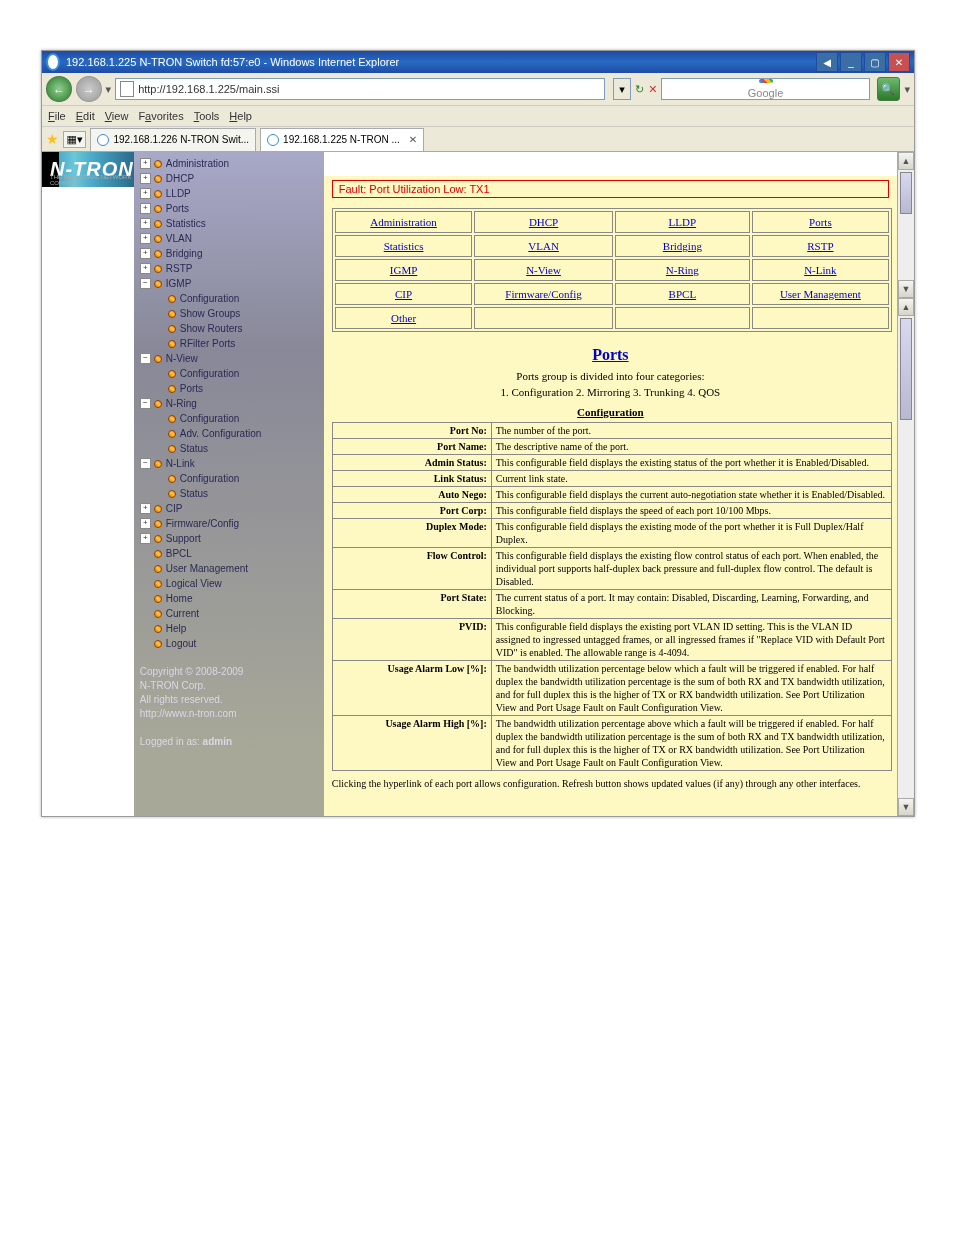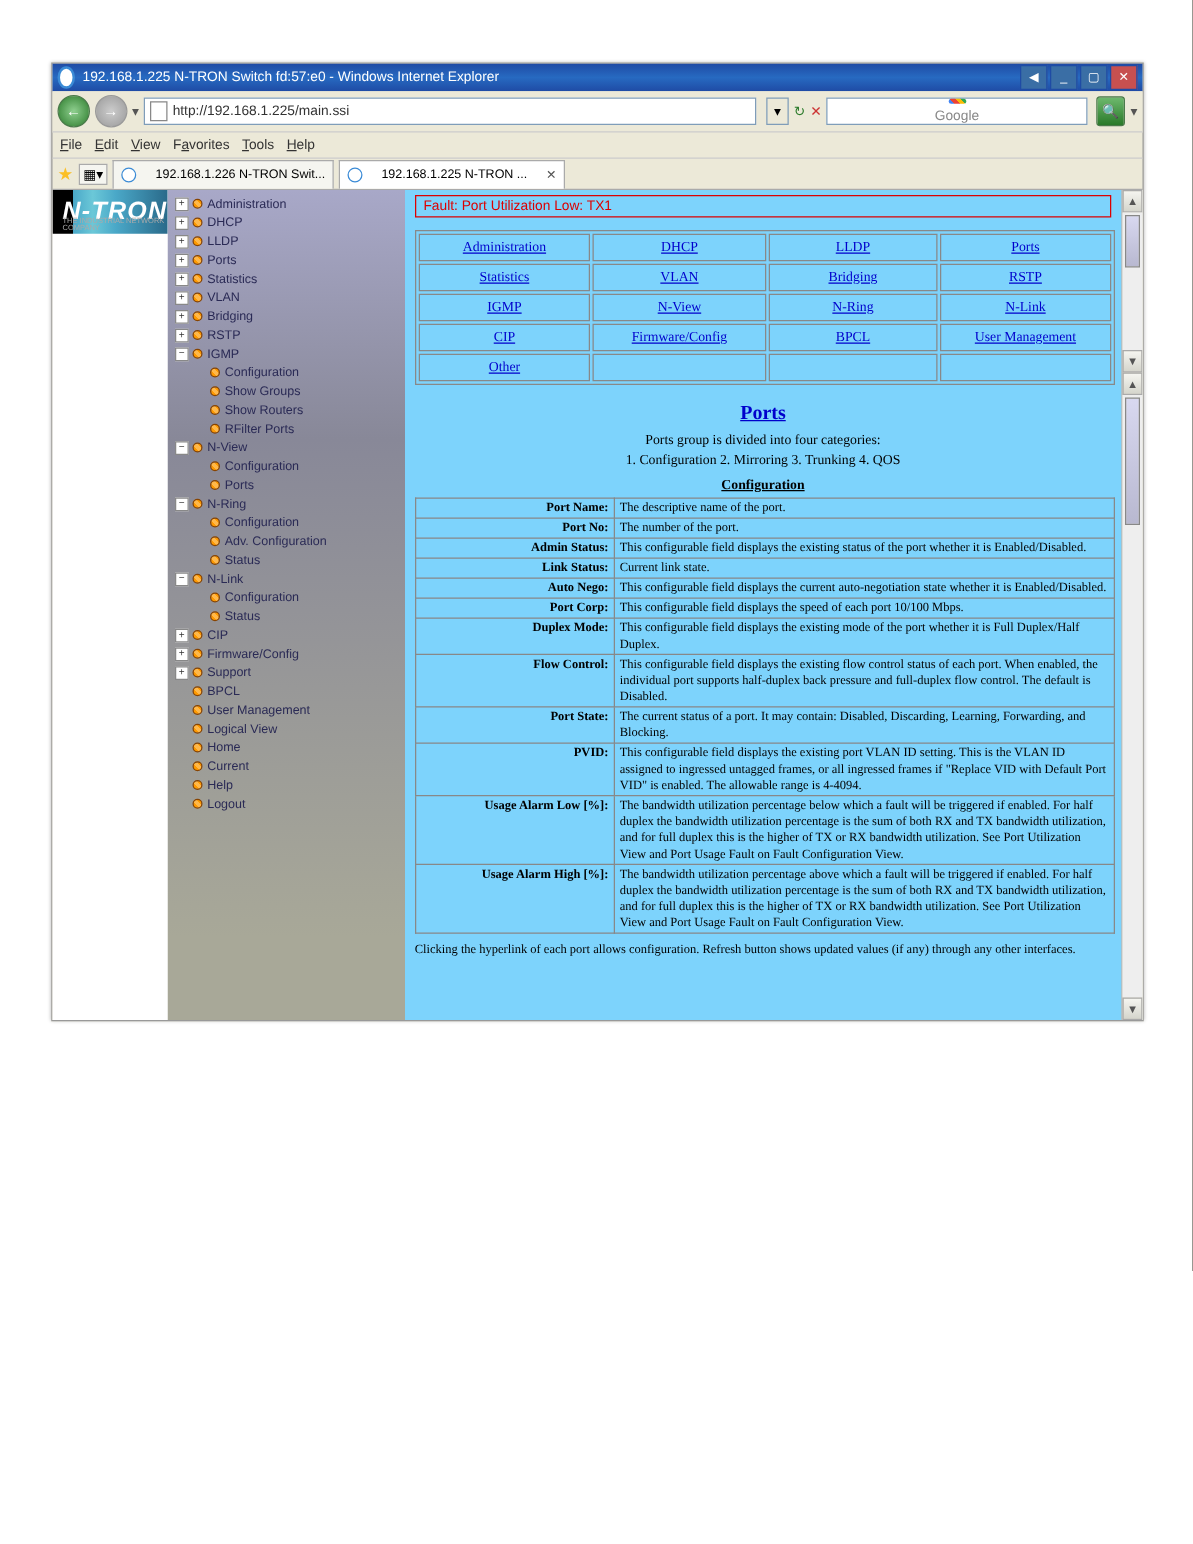--- a/index.html
+++ b/index.html
@@ -17,40 +17,40 @@
 .nav-fwd { background:radial-gradient(#ccc,#999); border-color:#999; }
 .addr-field { flex:0 0 480px; height:20px; background:#fff; border:1px solid #7f9db9; display:flex; align-items:center; padding:0 4px; font-size:11px; color:#333; gap:4px; }
 .addr-spacer { flex:1; }
 .search-box { width:200px; height:20px; background:#fff; border:1px solid #7f9db9; display:flex; align-items:center; padding:0 4px; gap:4px;flex-direction:column; }
 .g-icon { width:14px; height:14px; display:inline-block; background:linear-gradient(45deg,#4285f4 25%, #ea4335 25% 50%, #fbbc05 50% 75%, #34a853 75%); border-radius:2px; }
 .search-go { width:22px; height:22px; background:linear-gradient(#6eb96e,#2a7a2a); border:1px solid #4a7a4a; border-radius:3px; margin-left:3px; display:flex; align-items:center; justify-content:center; color:#fff; }
 .menu-bar { height:20px; display:flex; align-items:center; padding:0 6px; gap:10px; border-bottom:1px solid #ccc; color:#333; }
 .menu-bar span u { text-decoration:underline; }
 .tabs-row { height:24px; display:flex; align-items:center; padding:0 4px; gap:4px; border-bottom:1px solid #aaa; }
 .fav-star { color:#fbbf24; font-size:14px; }
-.tab { height:22px; min-width:150px; background:#f5f5f0; border:1px solid #aaa; border-bottom:none; display:flex; align-items:center; padding:0 6px; gap:15px; font-size:10px; }
+.tab { height:22px; min-width:150px; background:#f5f5f0; border:1px solid #aaa; border-bottom:none; display:flex; align-items:center; padding:0 6px; gap:4px; font-size:10px; }
 .tab.active { background:#fff; }
 .tab .x { margin-left:auto; color:#555; }
 
 .content-area { flex:1; background:#fff; display:flex; flex-direction:row; overflow:hidden; }
 .banner { height:35px; background: linear-gradient(90deg, #000 0%, #000 18%, #4aa8c8 18%, #6bc8d8 35%, #4aa8c8 55%, #2a6a8a 100%); color:#fff; font-family:"Arial Black",sans-serif; font-size:20px; font-style:italic; font-weight:900; letter-spacing:1px; display:flex; align-items:center; padding-left:8px; position:relative; }
 .banner small { font-size:6px; letter-spacing:0; font-style:normal; font-weight:normal; display:block; position:absolute; left:8px; bottom:1px; color:#aaa; }
 
 .app-body { flex:1; display:flex; overflow:hidden; }
 .sidebar { width:180px; background:linear-gradient(180deg,#a8a8c8 0%, #888898 30%, #a8a898 90%); color:#2a2a55; padding:4px 4px 4px 6px; overflow-y:auto; font-size:10px; line-height:1.5; }
 .tree { list-style:none; margin:0; padding:0; }
 .tree li { white-space:nowrap; position:relative; padding-left:14px; }
 .tree li.lvl2 { padding-left:28px; }
 .expander { position:absolute; left:0; top:2px; width:9px; height:9px; border:1px solid #888; background:#fff; color:#333; font-size:8px; line-height:7px; text-align:center; }
 .bullet { display:inline-block; width:8px; height:8px; border-radius:50%; background:repeating-linear-gradient(45deg,#ff9a00 0 3px,#ffb84a 3px 6px); margin-right:4px; vertical-align:middle; border:1px solid #884400; box-sizing:border-box; }
 .sidebar a { color:#2a2a55; text-decoration:none; }
 .sidebar .footer { margin-top:14px; font-size:10px; color:#d8d8e8; line-height:1.4; }
 .sidebar .footer a { color:#d8d8e8; }
 
-.main-pane { flex:1; background:#7dd3fc; overflow-y:auto; position:relative; font-family:"Times New Roman",serif; font-size:11px; color:#000; }
+.main-pane { flex:1; background:#fef9c3; overflow-y:auto; position:relative; font-family:"Times New Roman",serif; font-size:11px; color:#000;margin-top:24px; }
 .main-inner { padding:4px 8px 10px 8px; }
 .fault-box { border:1.5px solid #d00; padding:2px 6px; color:#d00; margin-bottom:10px; font-family:Tahoma,sans-serif; font-size:11px; }
 .link-grid { width:560px; margin:6px auto; border:1px solid #888; }
 .link-grid td { width:140px; height:18px; border:1px solid #888; text-align:center; vertical-align:middle; }
 .link-grid a { color:#00c; text-decoration:underline; font-size:11px; }
 h2.page-title { text-align:center; color:#00c; text-decoration:underline; font-size:16px; margin:14px 0 6px; font-weight:bold; }
 .intro { text-align:center; margin:4px 0; font-size:11px; }
 .config-head { text-align:center; font-weight:bold; text-decoration:underline; margin-top:8px; }
 
 .def-table { width:560px; margin:4px auto; border-collapse:collapse; border:1px solid #888; }
@@ -162,20 +162,30 @@
           <li><span class="expander">+</span><span class="bullet"></span><a>Firmware/Config</a></li>
           <li><span class="expander">+</span><span class="bullet"></span><a>Support</a></li>
           <li><span class="bullet"></span><a>BPCL</a></li>
           <li><span class="bullet"></span><a>User Management</a></li>
           <li><span class="bullet"></span><a>Logical View</a></li>
           <li><span class="bullet"></span><a>Home</a></li>
           <li><span class="bullet"></span><a>Current</a></li>
           <li><span class="bullet"></span><a>Help</a></li>
           <li><span class="bullet"></span><a>Logout</a></li>
         </ul>
+        <div class="footer">
+          <div>Copyright © 2008-2009</div>
+          <div>N-TRON Corp.</div>
+          <div>All rights reserved.</div>
+          <a>http://www.n-tron.com</a>
+          <div style="margin-top:14px;">
+            <span>Logged in as:</span>
+            <b>admin</b>
+          </div>
+        </div>
       </div>
 
       <div class="main-pane">
         <div class="main-inner">
           <div class="fault-box">Fault:  Port Utilization Low: TX1</div>
 
           <table class="link-grid">
             <tbody>
                   <tr>
               <td><a>Administration</a></td>
@@ -211,26 +221,26 @@
               </table>
 
           <h2 class="page-title">Ports</h2>
           <div class="intro">Ports group is divided into four categories:</div>
           <div class="intro">1. Configuration   2. Mirroring   3. Trunking   4. QOS</div>
           <div class="config-head">Configuration</div>
 
           <table class="def-table">
             <tbody>
                   <tr>
+                    <td class="key">Port No:</td>
+                    <td>The number of the port.</td>
+                  </tr>
+            <tr>
                     <td class="key">Port Name:</td>
                     <td>The descriptive name of the port.</td>
-                  </tr>
-            <tr>
-                    <td class="key">Port No:</td>
-                    <td>The number of the port.</td>
                   </tr>
             <tr>
                     <td class="key">Admin Status:</td>
                     <td>This configurable field displays the existing status of the port whether it is Enabled/Disabled.</td>
                   </tr>
             <tr>
                     <td class="key">Link Status:</td>
                     <td>Current link state.</td>
                   </tr>
             <tr>

